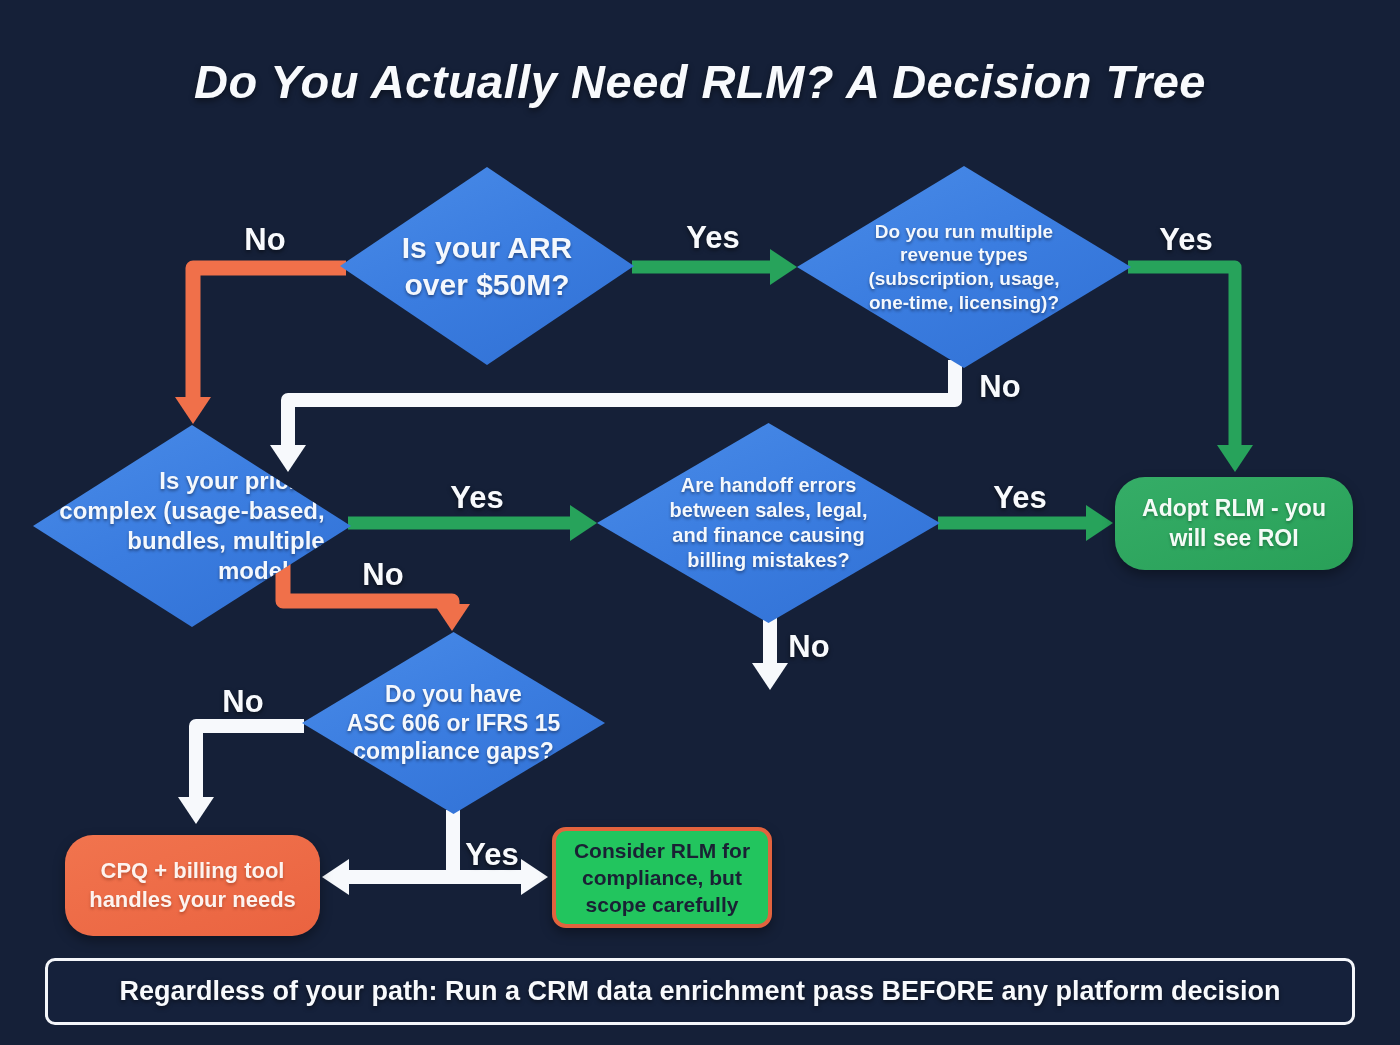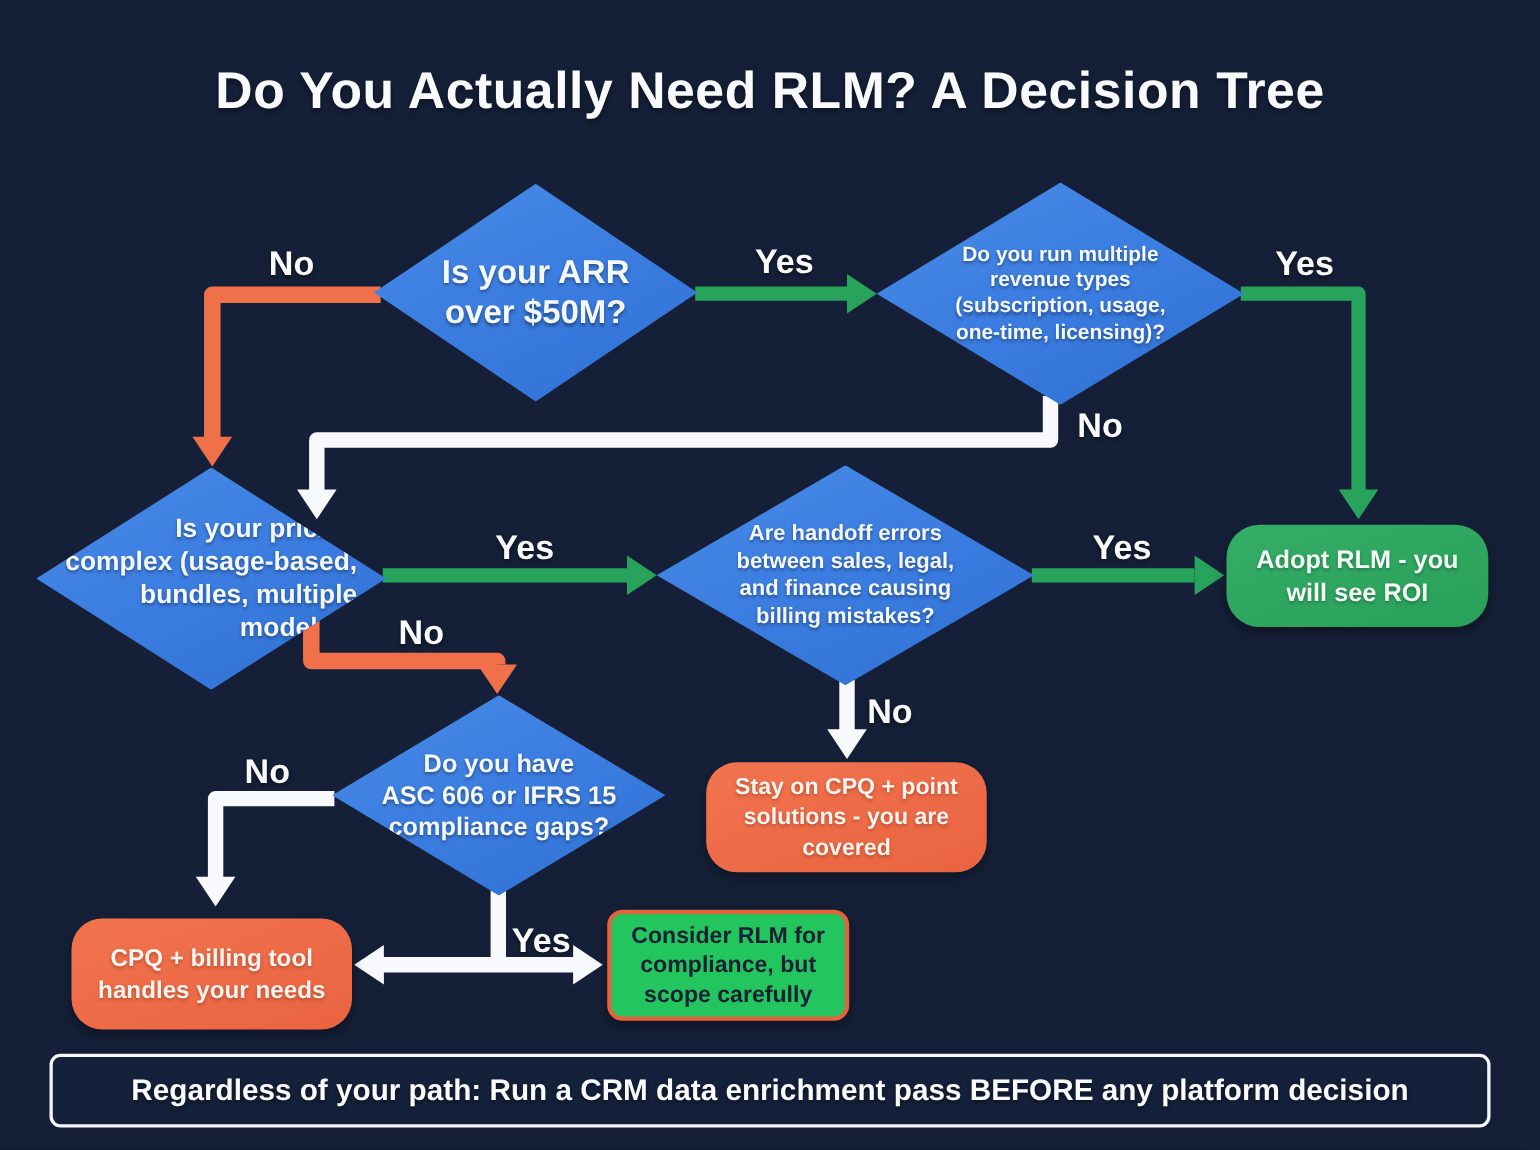--- a/index.html
+++ b/index.html
@@ -4,21 +4,21 @@
 <style>
   html,body{margin:0;padding:0;background:#0e1628;}
   .canvas{
     position:relative;width:1400px;height:1045px;overflow:hidden;
     background:#152038;
     font-family:"Liberation Sans", sans-serif;
   }
   .title{
     position:absolute;left:0;right:0;top:54px;margin:0;
     text-align:center;color:#f8fafd;font-size:47px;font-weight:700;
-    letter-spacing:.5px;text-shadow:0 3px 6px rgba(0,0,0,.45);
+    letter-spacing:.5px;text-shadow:0 3px 6px rgba(0,0,0,.45);font-style:italic;
   }
   svg.connectors{position:absolute;left:0;top:0;}
   .diamond{
     position:absolute;display:flex;align-items:center;justify-content:center;
     clip-path:polygon(50% 0,100% 50%,50% 100%,0 50%);
     background:linear-gradient(155deg,#4a8ce8 0%,#3b7de0 48%,#3070d4 100%);
   }
   .diamond .node-label{
     color:#f4f8fd;font-weight:700;text-align:center;line-height:1.25;
     white-space:pre-line;text-shadow:0 2px 3px rgba(10,18,40,.45);
@@ -150,25 +150,20 @@
     <div class="node-label" style="font-size:23px;">Do you have
 ASC 606 or IFRS 15
 compliance gaps?</div>
   </div>
 
   <div class="outcome outcome-green" style="left:1115px;top:477px;width:238px;height:93px;">
     <div>Adopt RLM - you
 will see ROI</div>
   </div>
 
-  <div class="outcome outcome-orange" style="left:642px;top:693px;width:255px;height:100px;">
-    <div>Stay on CPQ + point
-solutions - you are
-covered</div>
-  </div>
 
   <div class="outcome outcome-orange" style="left:65px;top:835px;width:255px;height:101px;font-size:22px;">
     <div>CPQ + billing tool
 handles your needs</div>
   </div>
 
   <div class="outcome outcome-amber" style="left:552px;top:827px;width:220px;height:101px;box-sizing:border-box;">
     <div>Consider RLM for
 compliance, but
 scope carefully</div>

